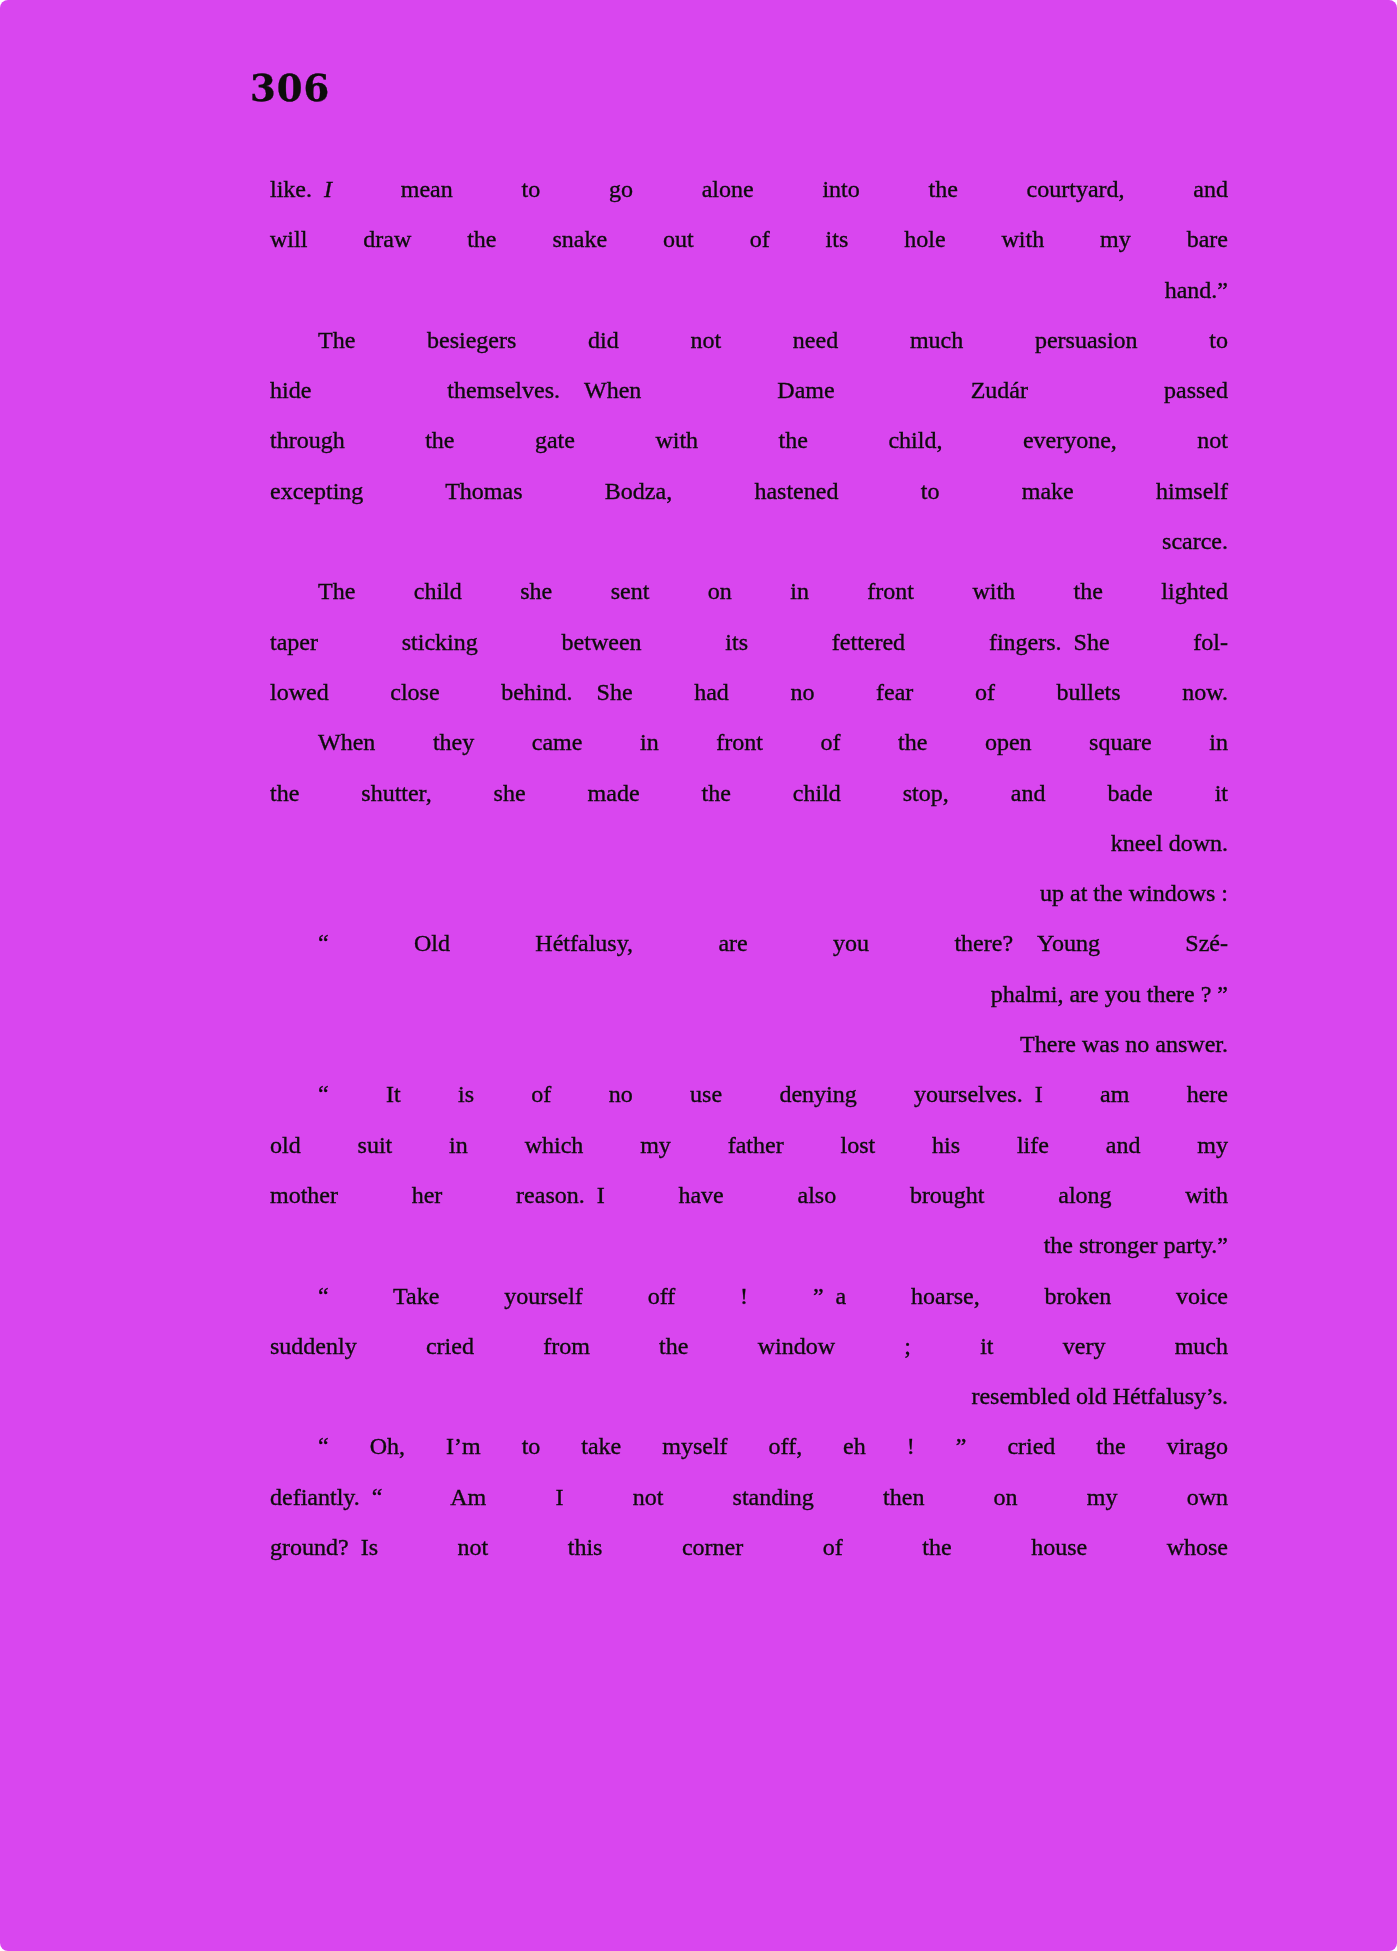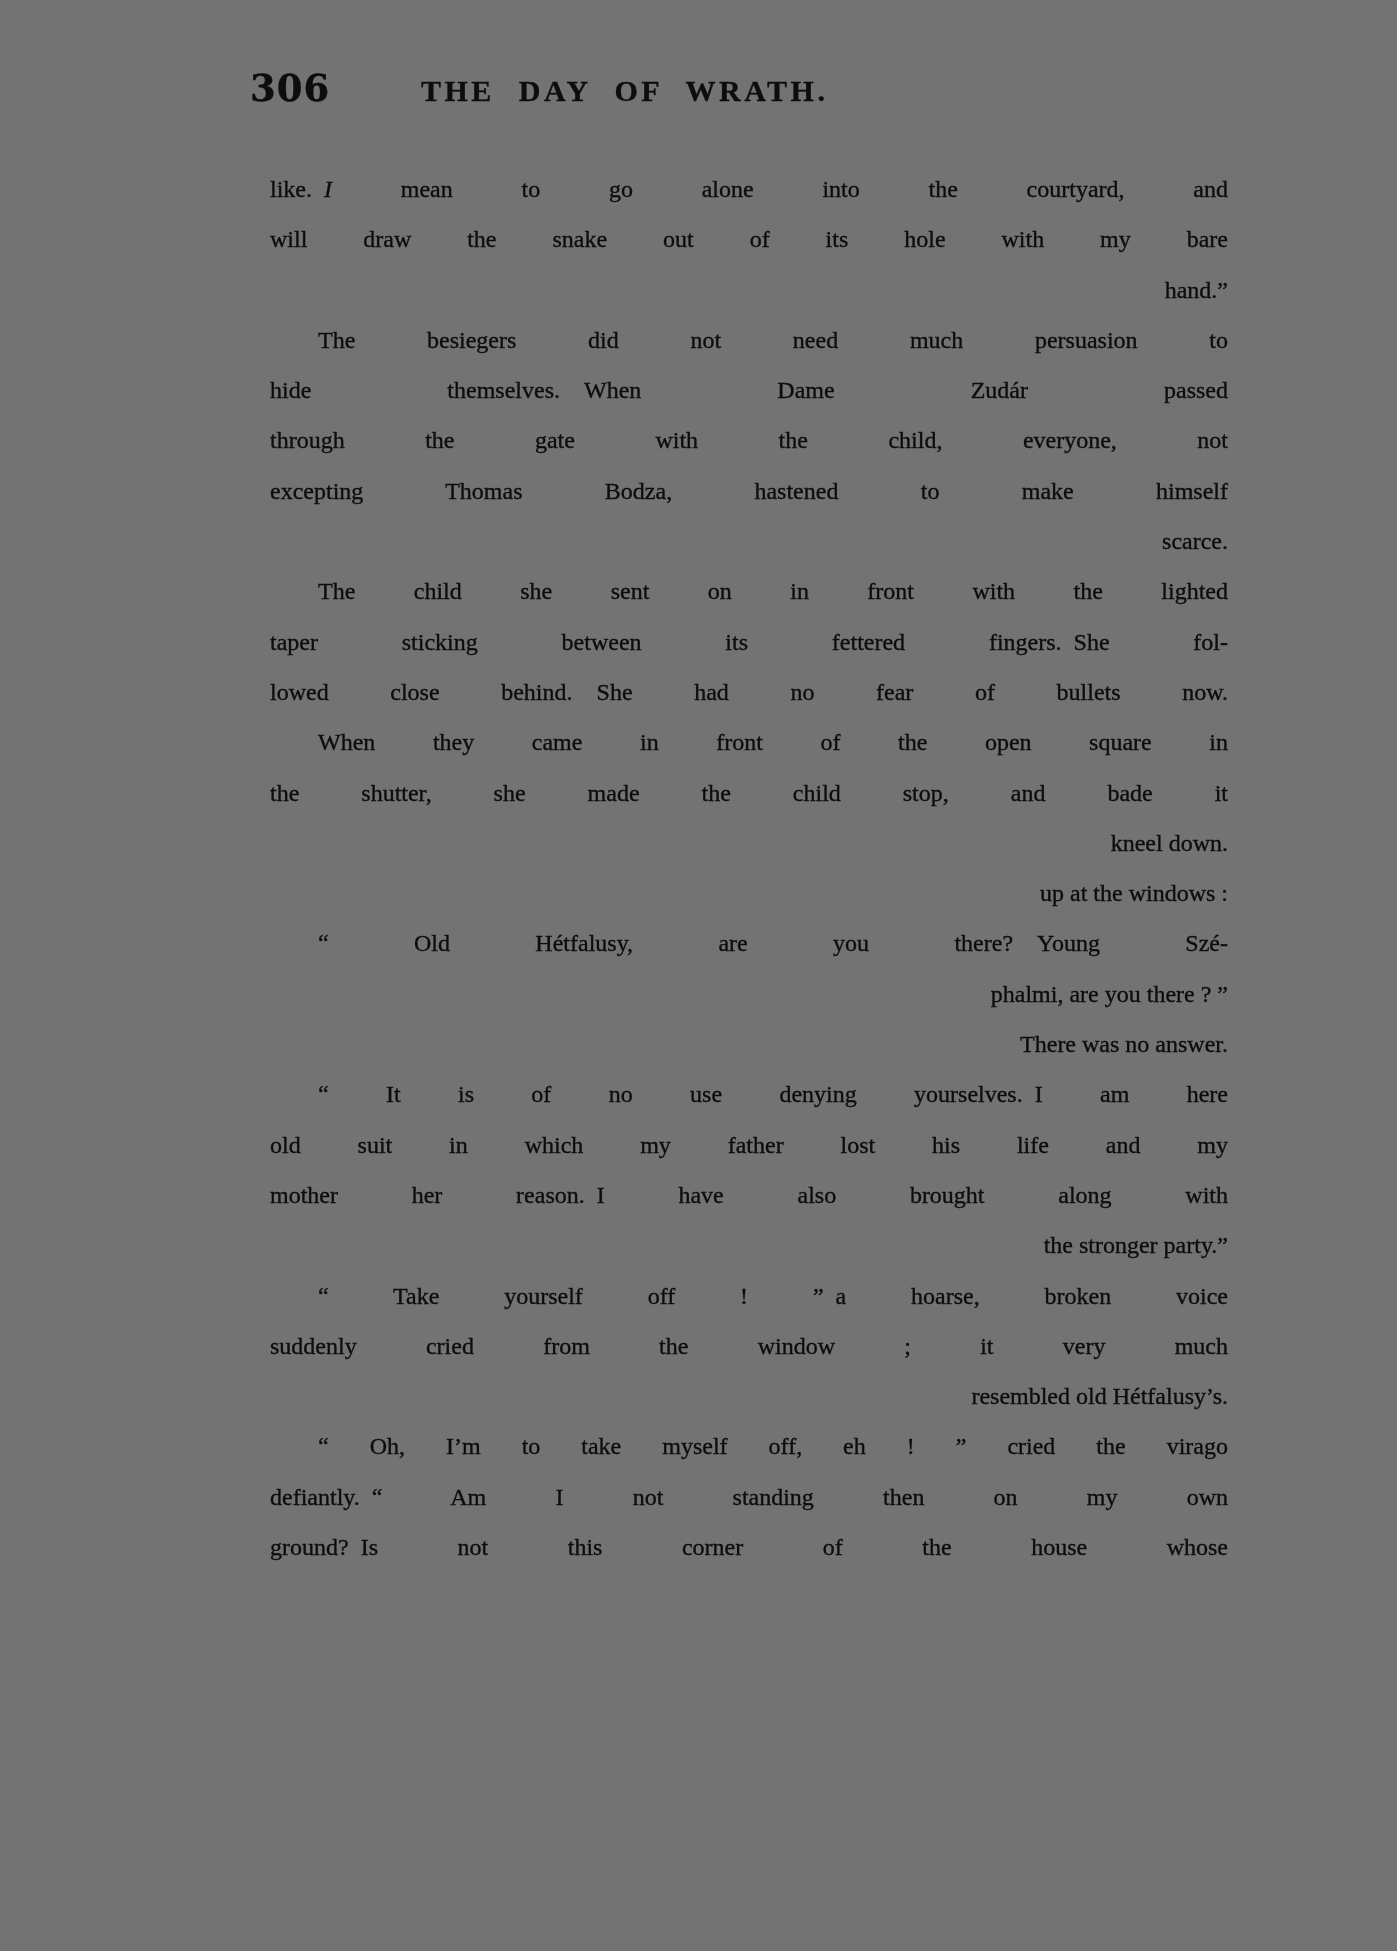--- a/index.html
+++ b/index.html
@@ -4,24 +4,25 @@
 <style>
   html, body {
     margin: 0;
     padding: 0;
     background: #ffffff;
   }
   .page {
     position: relative;
     width: 1397px;
     height: 1951px;
-    background: #737373;
+    background: #d946ef;
     color: #0d0d0b;
     font-family: "Liberation Serif", serif;
     overflow: hidden;
+    border-radius: 8px;
   }
   .page-number {
     position: absolute;
     left: 250px;
     top: 66px;
     font-family: "DejaVu Serif", serif;
     font-size: 37px;
     font-weight: bold;
     letter-spacing: 1px;
     -webkit-text-stroke: 0.3px currentColor;
@@ -60,21 +61,20 @@
   }
   .it {
     font-style: italic;
   }
 </style>
 </head>
 <body>
 
 <div class="page">
   <span class="page-number">306</span>
-  <span class="running-title">THE DAY OF WRATH.</span>
   <div class="page-body">
       <div class="line just"><span>like. </span><span class="it">I</span><span> mean to go alone into the courtyard, and</span></div>
       <div class="line just"><span>will draw the snake out of its hole with my bare</span></div>
       <div class="line"><span>hand.”</span></div>
       <div class="line ind just"><span>The besiegers did not need much persuasion to</span></div>
       <div class="line just"><span>hide themselves. When Dame Zudár passed</span></div>
       <div class="line just"><span>through the gate with the child, everyone, not</span></div>
       <div class="line just"><span>excepting Thomas Bodza, hastened to make himself</span></div>
       <div class="line"><span>scarce.</span></div>
       <div class="line ind just"><span>The child she sent on in front with the lighted</span></div>

